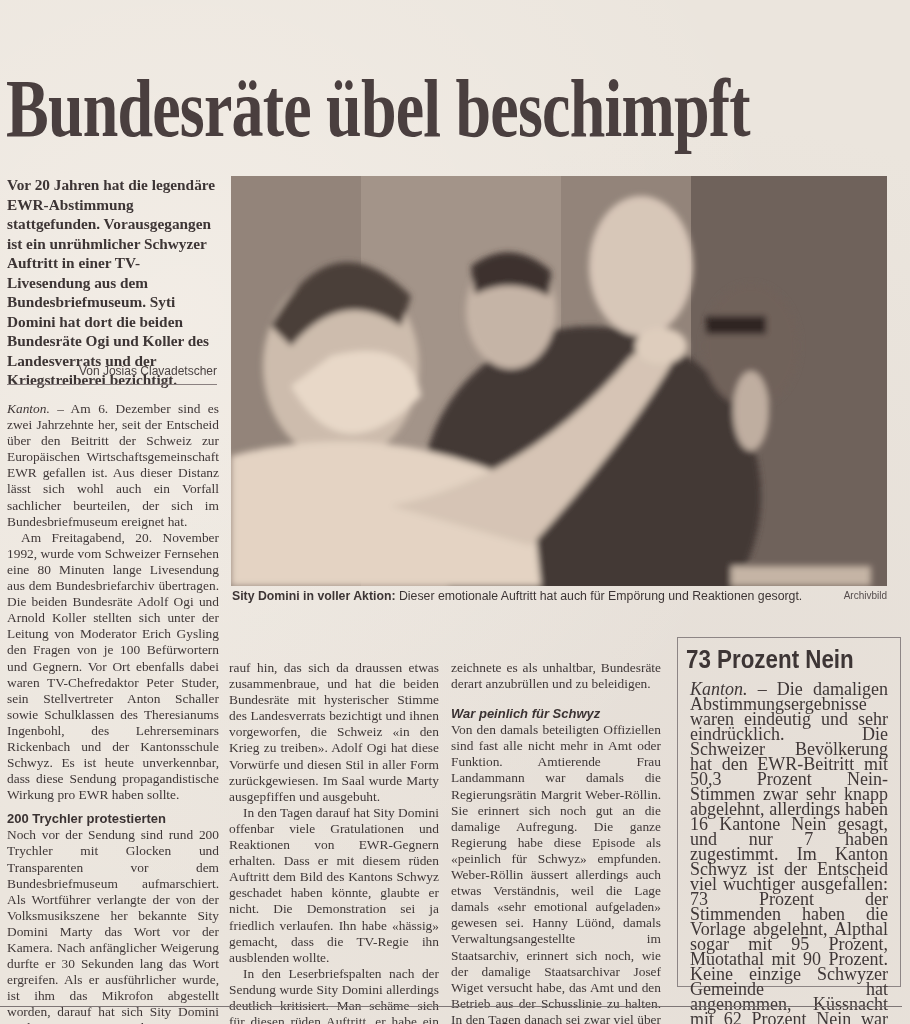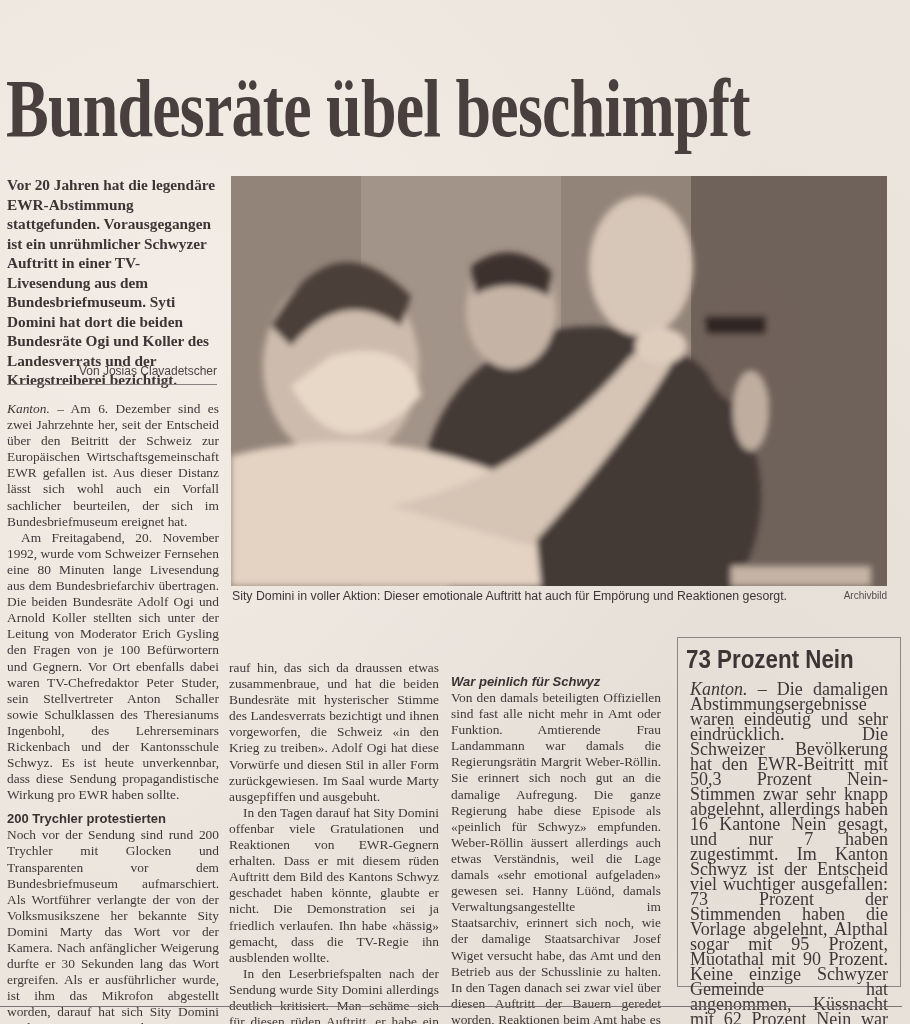--- a/index.html
+++ b/index.html
@@ -65,21 +65,21 @@
   .photo {
     position:absolute; left:231px; top:176px; width:656px; height:410px; overflow:hidden;
     background:linear-gradient(100deg,#8c7f7d 0%, #a59896 30%, #7b6d6c 55%, #5e5150 75%, #8d807d 100%);
     filter:sepia(0.25);
   }
   .photo svg { width:100%; height:100%; display:block; }
   .caption {
     position:absolute; left:232px; top:589px; width:655px;
     font-family:"Liberation Sans", sans-serif; font-size:12.3px; color:#3d3535; white-space:nowrap;
   }
-  .caption .lbl { font-weight:normal;text-align:right; }
+  .caption .lbl { font-weight:bold;text-align:right; }
   .caption .credit {
     position:absolute; right:0; top:1px; font-size:10px; color:#554d4d;
   }
   .sidebox {
     position:absolute; left:677px; top:637px; width:224px; height:350px;
     border:1.5px solid #8d8585; padding:6px 8px 0 8px; box-sizing:border-box;
   }
   .sidebox h2 {
     margin:0 0 8px 0; font-family:"Liberation Sans", sans-serif; font-weight:bold;
     font-size:26px; line-height:30px; color:#3d3535; transform:scaleX(0.86); transform-origin:left; white-space:nowrap;
@@ -141,20 +141,21 @@
     <span class="credit">Archivbild</span>
   </div>
 
   <div class="col col2">
     <p class="noindent">rauf hin, das sich da draussen etwas zusammenbraue, und hat die beiden Bundesräte mit hysterischer Stimme des Landesverrats bezichtigt und ihnen vorgeworfen, die Schweiz «in den Krieg zu treiben». Adolf Ogi hat diese Vorwürfe und diesen Stil in aller Form zurückgewiesen. Im Saal wurde Marty ausgepfiffen und ausgebuht.</p>
     <p>In den Tagen darauf hat Sity Domini offenbar viele Gratulationen und Reaktionen von EWR-Gegnern erhalten. Dass er mit diesem rüden Auftritt dem Bild des Kantons Schwyz geschadet haben könnte, glaubte er nicht. Die Demonstration sei ja friedlich verlaufen. Ihn habe «hässig» gemacht, dass die TV-Regie ihn ausblenden wollte.</p>
     <p>In den Leserbriefspalten nach der Sendung wurde Sity Domini allerdings deutlich kritisiert. Man schäme sich für diesen rüden Auftritt, er habe ein Eigentor geschossen, und man be-</p>
   </div>
 
   <div class="col col3">
+    <p class="noindent">zeichnete es als unhaltbar, Bundesräte derart anzubrüllen und zu beleidigen.</p>
     <h3 style="margin-top:14px;font-style:italic;">War peinlich für Schwyz</h3>
     <p class="noindent">Von den damals beteiligten Offiziellen sind fast alle nicht mehr in Amt oder Funktion. Amtierende Frau Landammann war damals die Regierungsrätin Margrit Weber-Röllin. Sie erinnert sich noch gut an die damalige Aufregung. Die ganze Regierung habe diese Episode als «peinlich für Schwyz» empfunden. Weber-Röllin äussert allerdings auch etwas Verständnis, weil die Lage damals «sehr emotional aufgeladen» gewesen sei. Hanny Lüönd, damals Verwaltungsangestellte im Staatsarchiv, erinnert sich noch, wie der damalige Staatsarchivar Josef Wiget versucht habe, das Amt und den Betrieb aus der Schusslinie zu halten. In den Tagen danach sei zwar viel über diesen Auftritt der Bauern geredet worden, Reaktionen beim Amt habe es aber keine gegeben.</p>
   </div>
 
   <div class="sidebox">
     <h2>73 Prozent Nein</h2>
     <p><span class="dateline">Kanton.</span><span> – Die damaligen Abstimmungsergebnisse waren eindeutig und sehr eindrücklich. Die Schweizer Bevölkerung hat den EWR-Beitritt mit 50,3 Prozent Nein-Stimmen zwar sehr knapp abgelehnt, allerdings haben 16 Kantone Nein gesagt, und nur 7 haben zugestimmt. Im Kanton Schwyz ist der Entscheid viel wuchtiger ausgefallen: 73 Prozent der Stimmenden haben die Vorlage abgelehnt, Alpthal sogar mit 95 Prozent, Muotathal mit 90 Prozent. Keine einzige Schwyzer Gemeinde hat angenommen, Küssnacht mit 62 Prozent Nein war am wenigsten deutlich. Geradezu sensationell war die Stimmbeteiligung: 83,2 Prozent sind zur Urne gegangen.</span><i> (cj)</i></p>
   </div>
 
   <div class="bottom-rule"></div>

